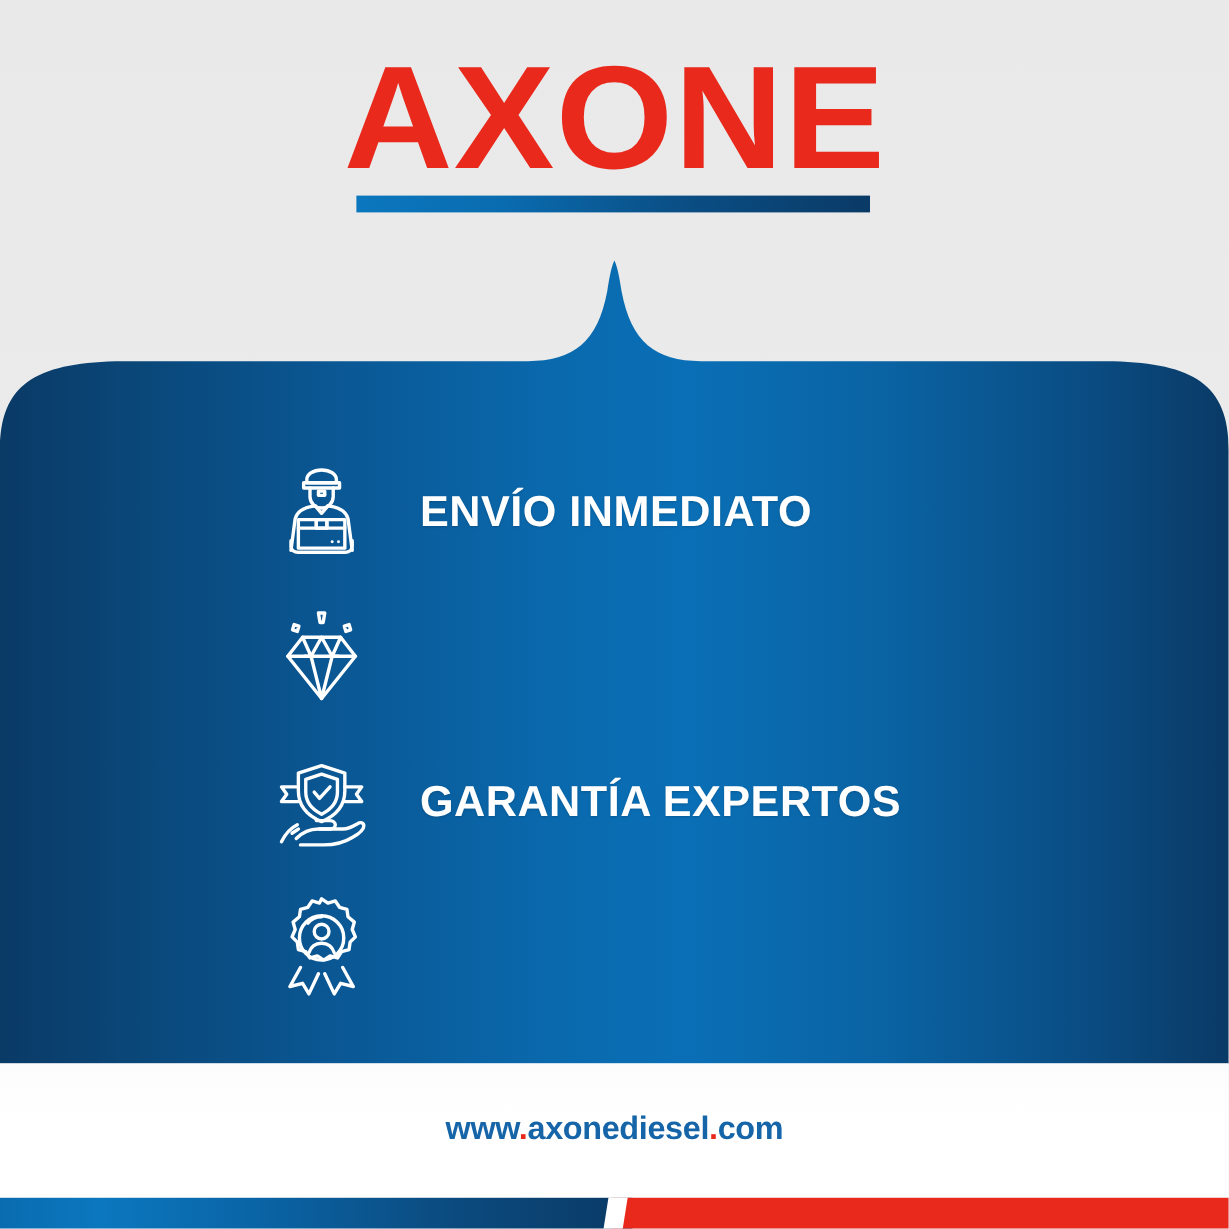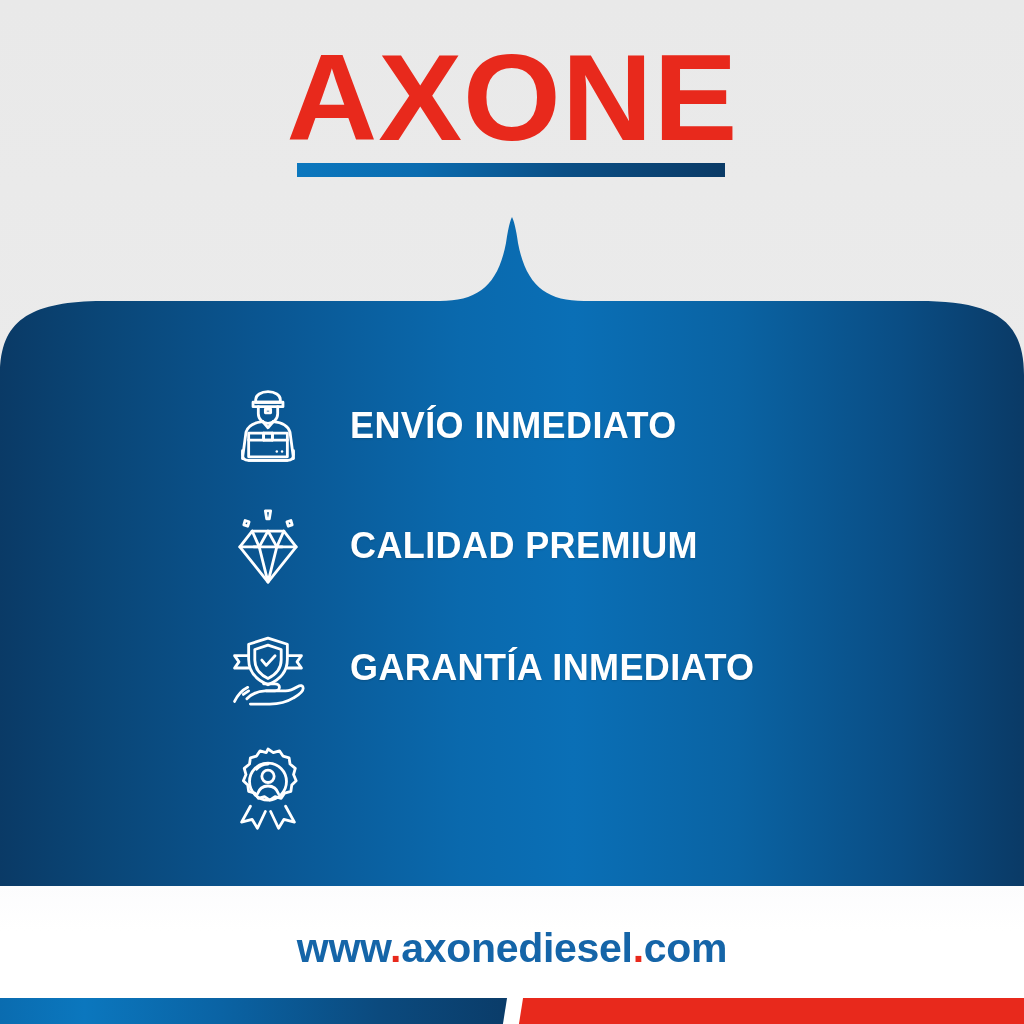--- a/index.html
+++ b/index.html
@@ -85,21 +85,21 @@
   
   #white-band {
     position:absolute; left:0; top:886px;
     width:1024px; height:112px;
     background:linear-gradient(180deg,#fcfcfd 0%, #ffffff 40%, #ffffff 100%);
   }
   #site-url {
     position:absolute; left:0; top:925px;
     width:1024px;
     text-align:center;
-    font-size:41px;
+    font-size:27px;
     font-weight:bold;
     letter-spacing:-0.3px;
     color:#1565a8;
     font-family:"Liberation Sans", sans-serif;
   }
   #site-url .dot { color:#e8291c; }
 
   
   #bottom-bar {
     position:absolute; left:0; top:998px;
@@ -204,21 +204,20 @@
 
         <path d="M32 33h36l14 18-32 40-32-40z"></path>
 
         <path d="M18 51h64"></path>
         <path d="M32 33l8 18-6 0"></path>
         <path d="M68 33l-8 18 6 0"></path>
         <path d="M40 51l10 40 10-40"></path>
         <path d="M40 51l10-18 10 18"></path>
       </svg>
     </span>
-    <span class="feature-label">CALIDAD PREMIUM</span>
   </div>
 
   <div class="feature-row r2">
     <span class="icon-box">
       <svg viewBox="0 0 100 100" fill="none" stroke="#ffffff" stroke-width="3.2" stroke-linecap="round" stroke-linejoin="round">
 
         <path d="M28 36H12l5 7-5 7h16"></path>
 
         <path d="M72 36h16l-5 7 5 7H72"></path>
 
@@ -226,21 +225,21 @@
         <path d="M50 24l15 5v12c0 11-7 17-15 21-8-4-15-10-15-21V29z"></path>
 
         <path d="M43 41l5 6 10-11"></path>
 
         <path d="M12 88c4-8 9-13 15-16"></path>
         <path d="M22 80l6-4"></path>
         <path d="M26 85c6-6 13-9 21-9h11c3 0 5-2 5-4s-2-4-5-4H45"></path>
         <path d="M48 76h22c5 0 9-2 14-5 3-2 6-1 6 2s-4 7-11 11c-8 5-17 7-27 7H30"></path>
       </svg>
     </span>
-    <span class="feature-label">GARANTÍA INMEDIATO</span>
+    <span class="feature-label">GARANTÍA EXPERTOS</span>
   </div>
 
   <div class="feature-row r3">
     <span class="icon-box">
       <svg viewBox="0 0 100 100" fill="none" stroke="#ffffff" stroke-width="3.2" stroke-linecap="round" stroke-linejoin="round">
 
         <path d="M50 8l6 4 7-2 4 6 7 2 1 7 6 5-2 7 3 7-5 5-1 7-7 2-4 6-7-2-6 4-6-4-7 2-4-6-7-2-1-7-5-5 3-7-2-7 6-5 1-7 7-2 4-6 7 2z"></path>
 
         <circle cx="50" cy="45" r="21"></circle>
 

